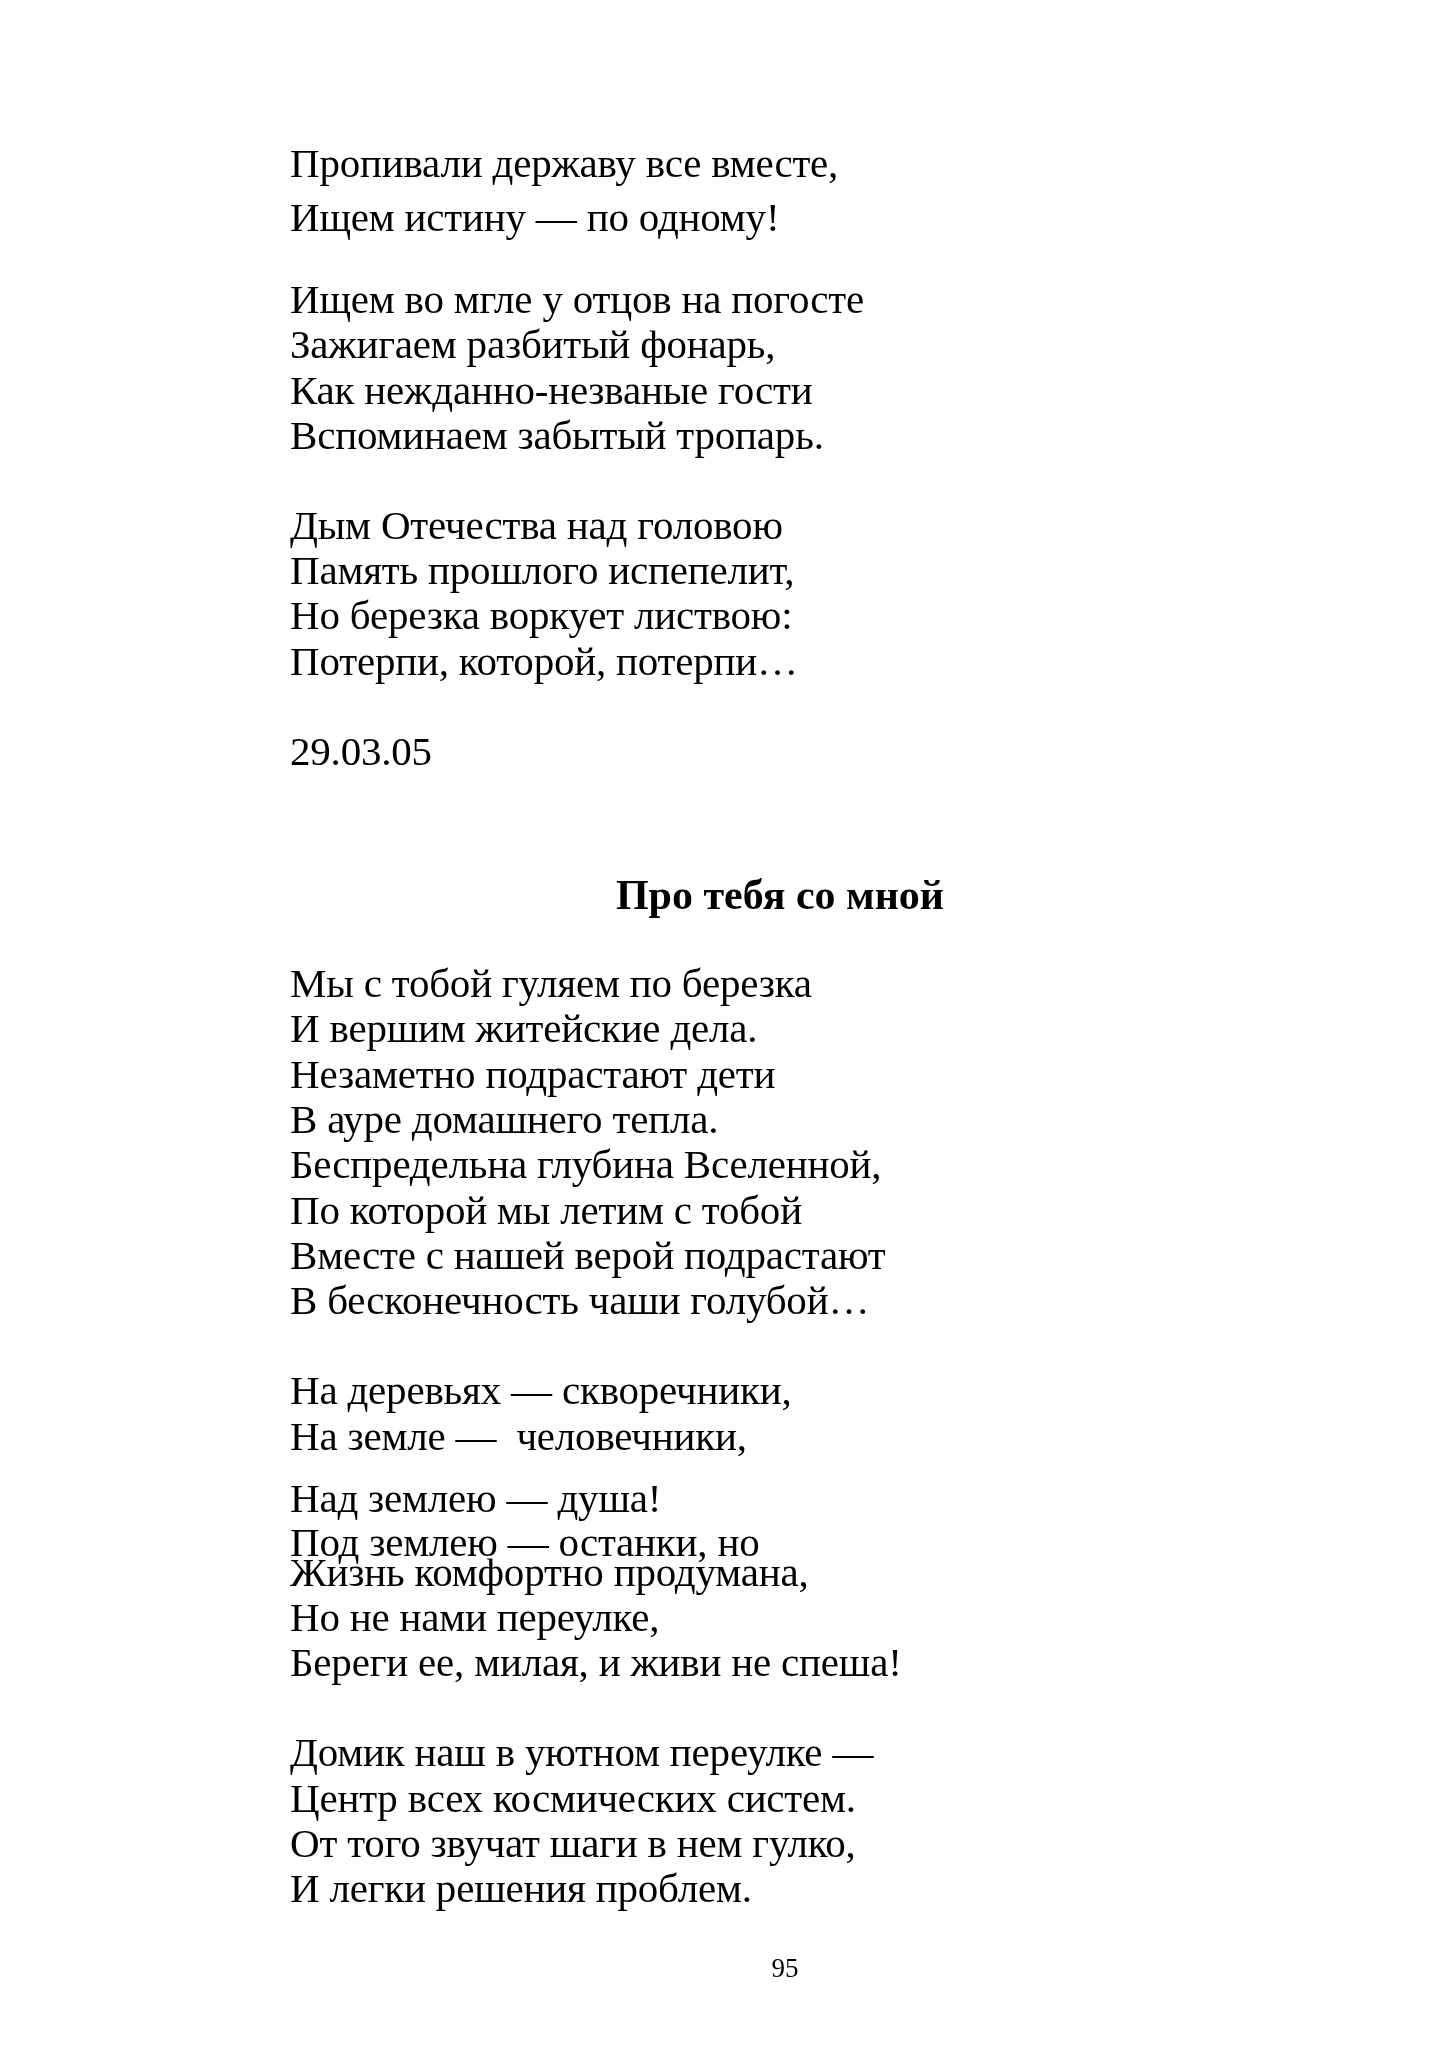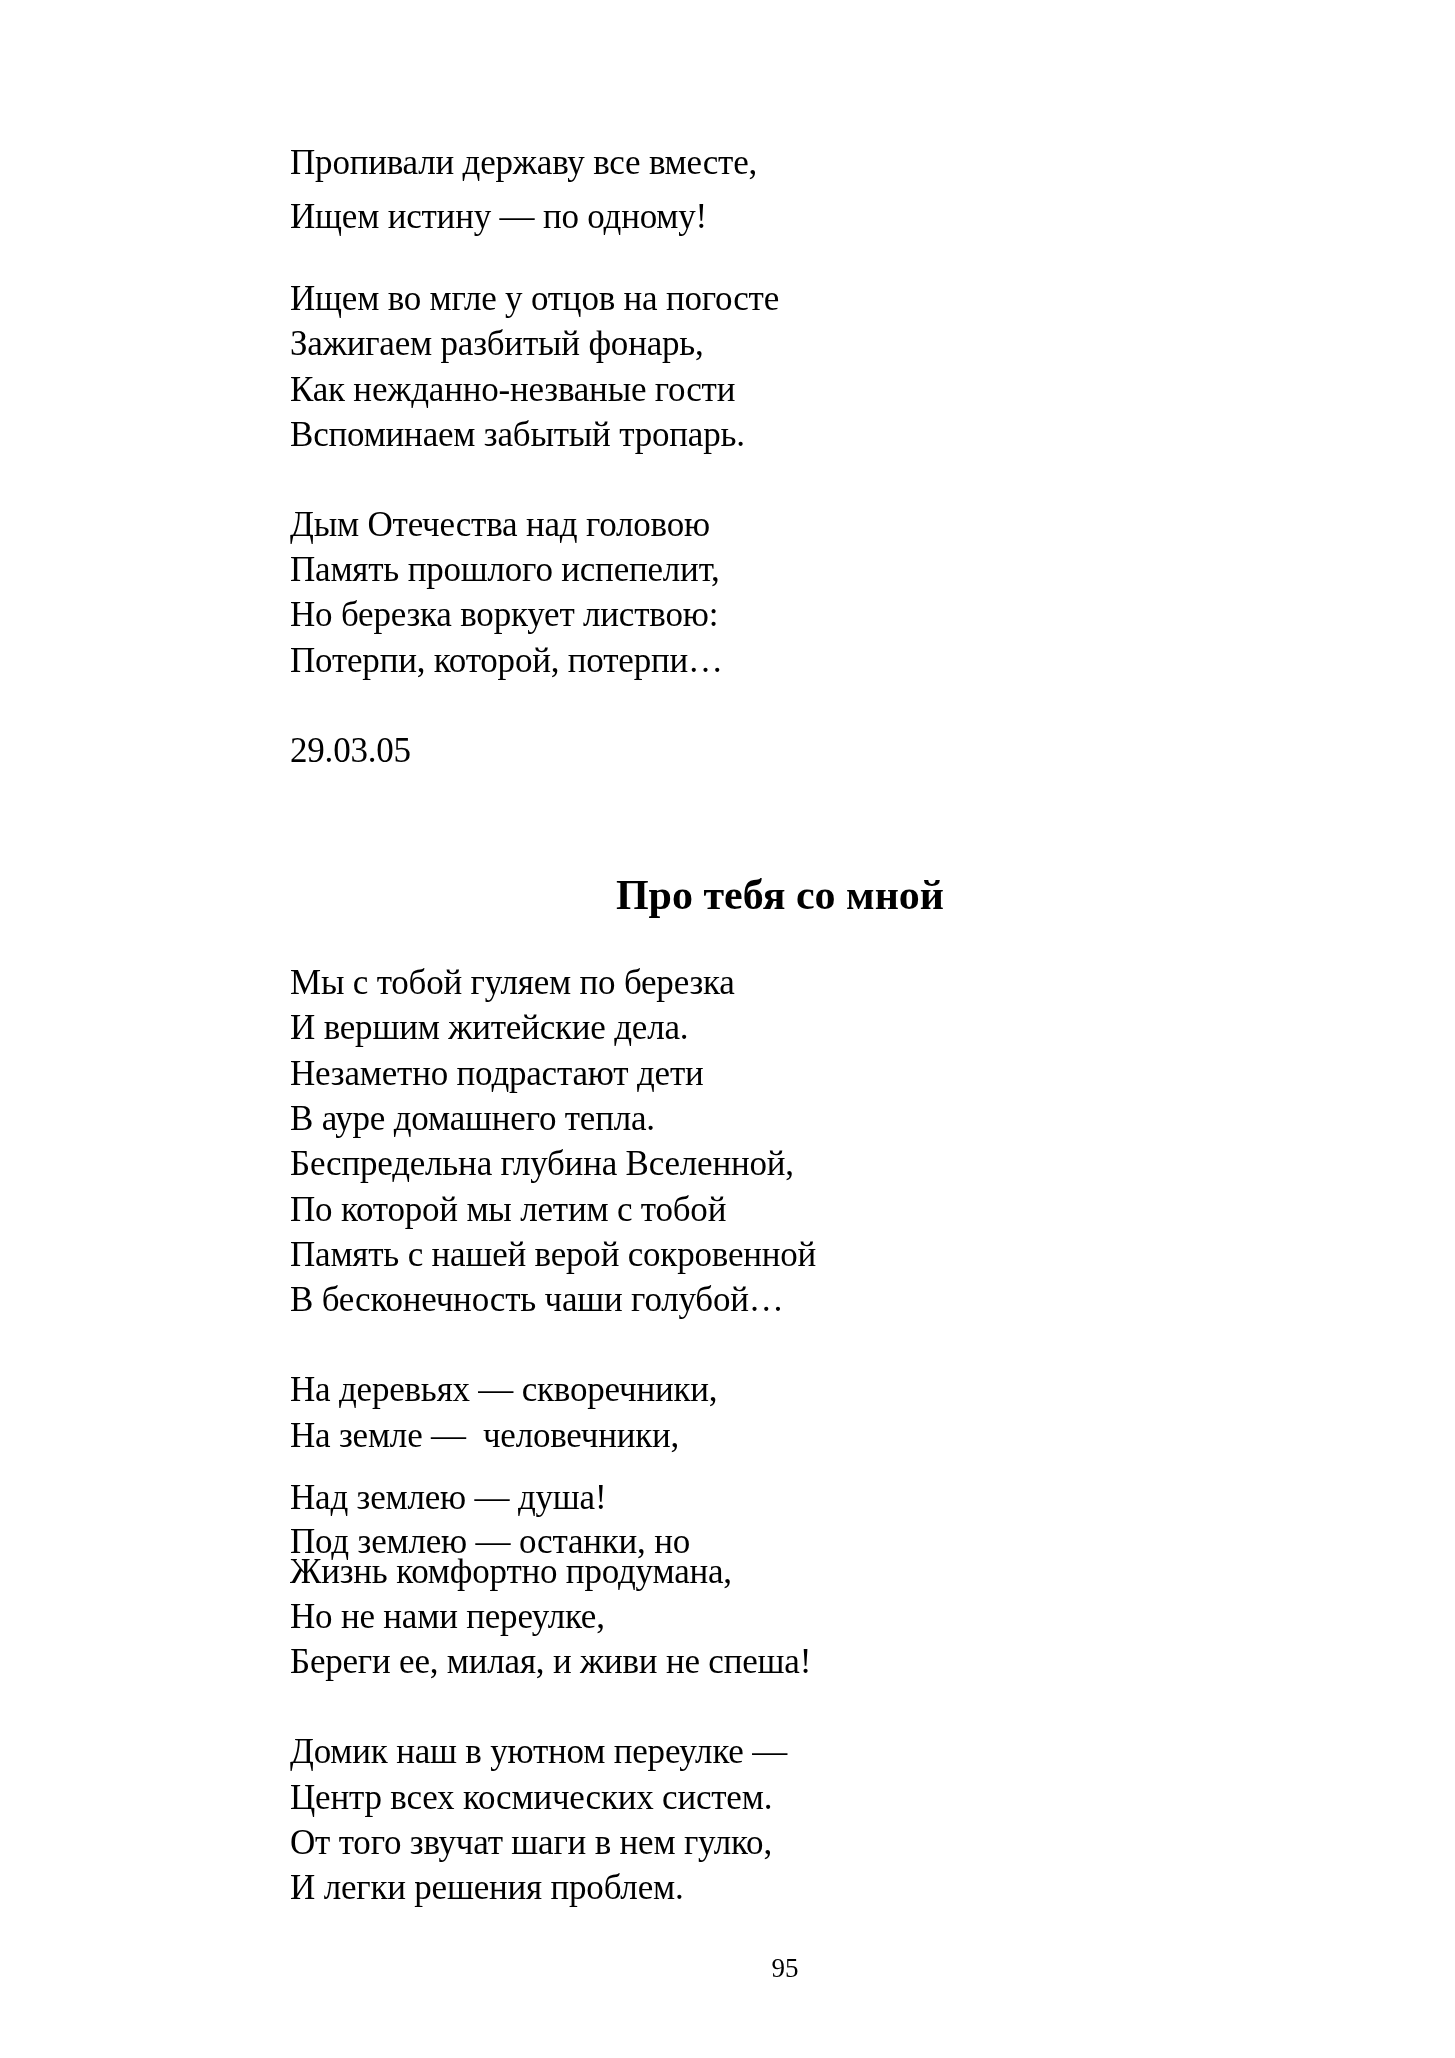--- a/index.html
+++ b/index.html
@@ -19,21 +19,21 @@
       position: absolute;
       left: 0;
       top: 0;
       width: 1455px;
       height: 2058px;
       background: #ffffff;
     }
     .line {
       position: absolute;
       left: 290px;
-      font-size: 35px;
+      font-size: 41px;
       line-height: 40px;
       white-space: pre;
       letter-spacing: -0.2px;
     }
     .title {
       position: absolute;
       left: 0;
       width: 1560px;
       text-align: center;
       font-size: 42px;
@@ -78,21 +78,21 @@
   <div>
     <div class="title" style="top:870px">Про тебя со мной</div>
 
     <div>
       <div class="line" style="top:963px">Мы с тобой гуляем по березка</div>
       <div class="line" style="top:1008px">И вершим житейские дела.</div>
       <div class="line" style="top:1054px">Незаметно подрастают дети</div>
       <div class="line" style="top:1099px">В ауре домашнего тепла.</div>
       <div class="line" style="top:1144px">Беспредельна глубина Вселенной,</div>
       <div class="line" style="top:1190px">По которой мы летим с тобой</div>
-      <div class="line" style="top:1235px">Память с нашей верой сокровенной</div>
+      <div class="line" style="top:1235px">Вместе с нашей верой подрастают</div>
       <div class="line" style="top:1280px">В бесконечность чаши голубой…</div>
     </div>
 
     <div>
       <div class="line" style="top:1370px">На деревьях — скворечники,</div>
       <div class="line" style="top:1416px">На земле —  человечники,</div>
       <div class="line" style="top:1522px">Под землею — останки, но</div>
       <div class="line" style="top:1478px">Над землею — душа!</div>
       <div class="line" style="top:1552px">Жизнь комфортно продумана,</div>
       <div class="line" style="top:1597px">Но не нами переулке,</div>

